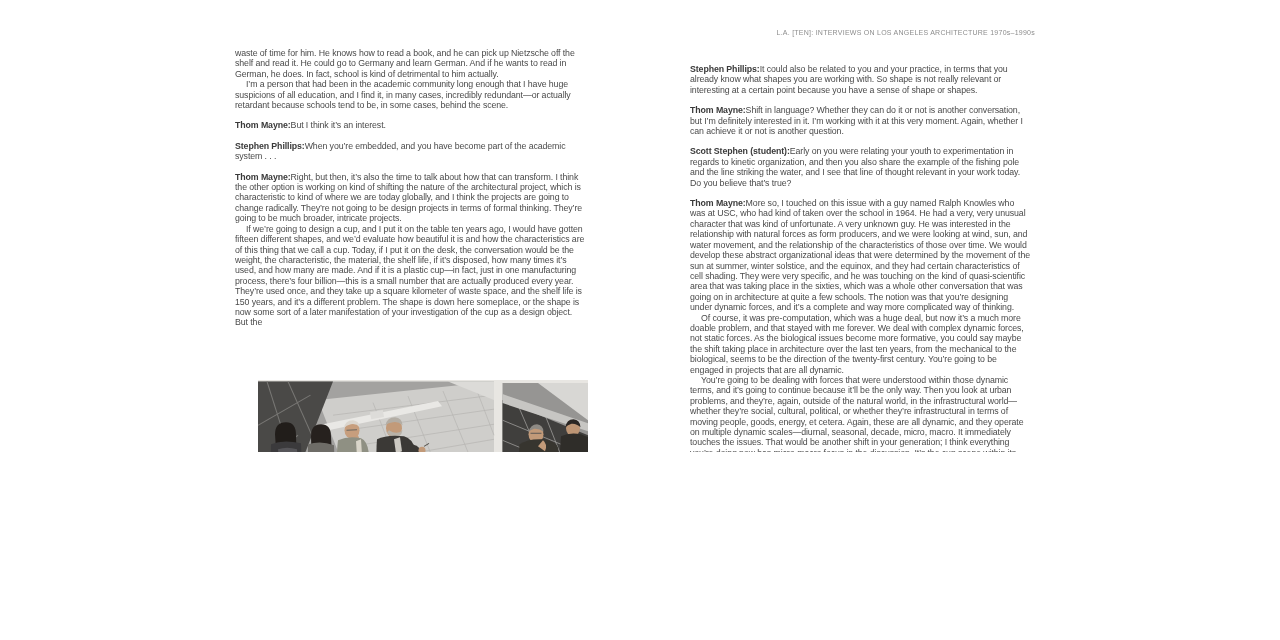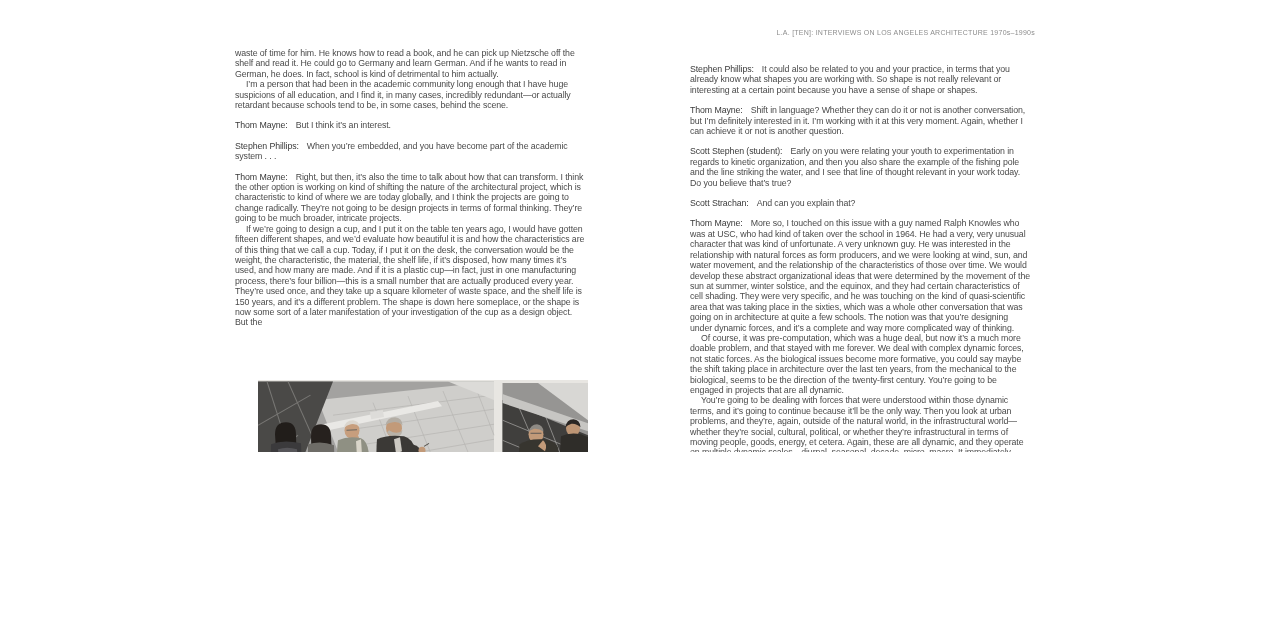--- a/index.html
+++ b/index.html
@@ -15,21 +15,21 @@
   }
   .col {
     position:absolute; font-size:8.8px; line-height:10.4px;
     letter-spacing:-0.1px; color:#4a4a4a; text-align:left;
   }
   .col-left  { left:235px; top:48px; width:350px; }
   .col-right { left:690px; top:54px; width:340px; }
   .para { margin:0; }
   .para.gap { margin-top:10px; }
   .para.indent { text-indent:11px; }
-  .speaker { font-weight:normal; color:#3a3a3a; padding-right:8px; }
+  .speaker { font-weight:bold; color:#3a3a3a; padding-right:0; }
   .photo {
     position:absolute; left:258px; top:380px; width:330px; height:201px;
     margin:0; padding:0;
   }
   .photo svg { width:100%; height:100%; display:block; }
   .caption {
     position:absolute; left:257px; top:585px; width:336px;
     font-size:6.2px; line-height:7.7px; color:#6e6e6e; letter-spacing:0;
   }
   .credit { font-size:5.2px; color:#8e8e8e; }
@@ -254,21 +254,20 @@
 
   <div class="col col-right">
 
   <p class="para gap"><span class="speaker">Stephen Phillips:</span><span>It could also be related to you and your practice, in terms that you already know what shapes you are working with. So shape is not really relevant or interesting at a certain point because you have a sense of shape or shapes.</span></p>
 
   <p class="para gap"><span class="speaker">Thom Mayne:</span><span>Shift in language? Whether they can do it or not is another conversation, but I’m definitely interested in it. I’m working with it at this very moment. Again, whether I can achieve it or not is another question.</span></p>
 
   <p class="para gap"><span class="speaker">Scott Stephen (student):</span><span>Early on you were relating your youth to experimentation in regards to kinetic organization, and then you also share the example of the fishing pole and the line striking the water, and I see that line of thought relevant in your work today. Do you believe that’s true?</span></p>
 
 
-  <p class="para gap"><span class="speaker">Scott Strachan:</span><span>And can you explain that?</span></p>
 
   <p class="para gap"><span class="speaker">Thom Mayne:</span><span>More so, I touched on this issue with a guy named Ralph Knowles who was at USC, who had kind of taken over the school in 1964. He had a very, very unusual character that was kind of unfortunate. A very unknown guy. He was interested in the relationship with natural forces as form producers, and we were looking at wind, sun, and water movement, and the relationship of the characteristics of those over time. We would develop these abstract organizational ideas that were determined by the movement of the sun at summer, winter solstice, and the equinox, and they had certain characteristics of cell shading. They were very specific, and he was touching on the kind of quasi-scientific area that was taking place in the sixties, which was a whole other conversation that was going on in architecture at quite a few schools. The notion was that you’re designing under dynamic forces, and it’s a complete and way more complicated way of thinking.</span></p>
 
   <p class="para indent"><span>Of course, it was pre-computation, which was a huge deal, but now it’s a much more doable problem, and that stayed with me forever. We deal with complex dynamic forces, not static forces. As the biological issues become more formative, you could say maybe the shift taking place in architecture over the last ten years, from the mechanical to the biological, seems to be the direction of the twenty-first century. You’re going to be engaged in projects that are all dynamic.</span></p>
 
   <p class="para indent"><span>You’re going to be dealing with forces that were understood within those dynamic terms, and it’s going to continue because it’ll be the only way. Then you look at urban problems, and they’re, again, outside of the natural world, in the infrastructural world—whether they’re social, cultural, political, or whether they’re infrastructural in terms of moving people, goods, energy, et cetera. Again, these are all dynamic, and they operate on multiple dynamic scales—diurnal, seasonal, decade, micro, macro. It immediately touches the issues. That would be another shift in your generation; I think everything you’re doing now has micro-macro focus in the discussion. It’s the cup scene within its broader context, and so again today, all of your work would be understood through and would have to be based on that. The context of the smallest personal human decision is connected to the broader implication. Driving your car here today, you’re contributing to the six thousand trips around the world in terms of driven distance that take place in Los Angeles in one day. That’s the conversation.</span></p>
 </div>
 
 </div>
 

